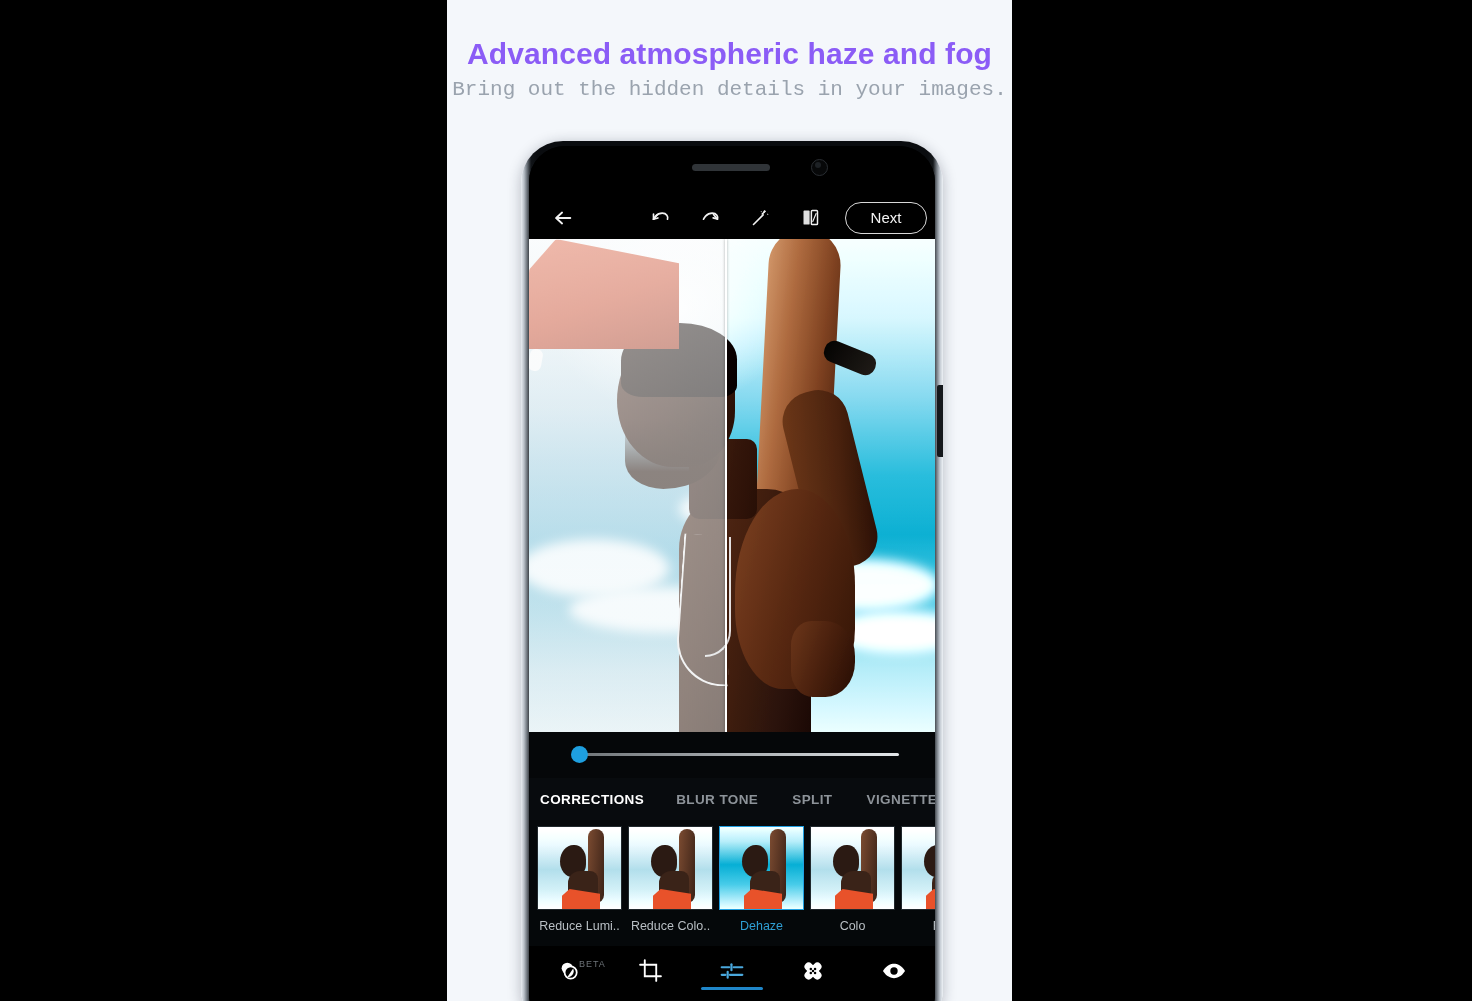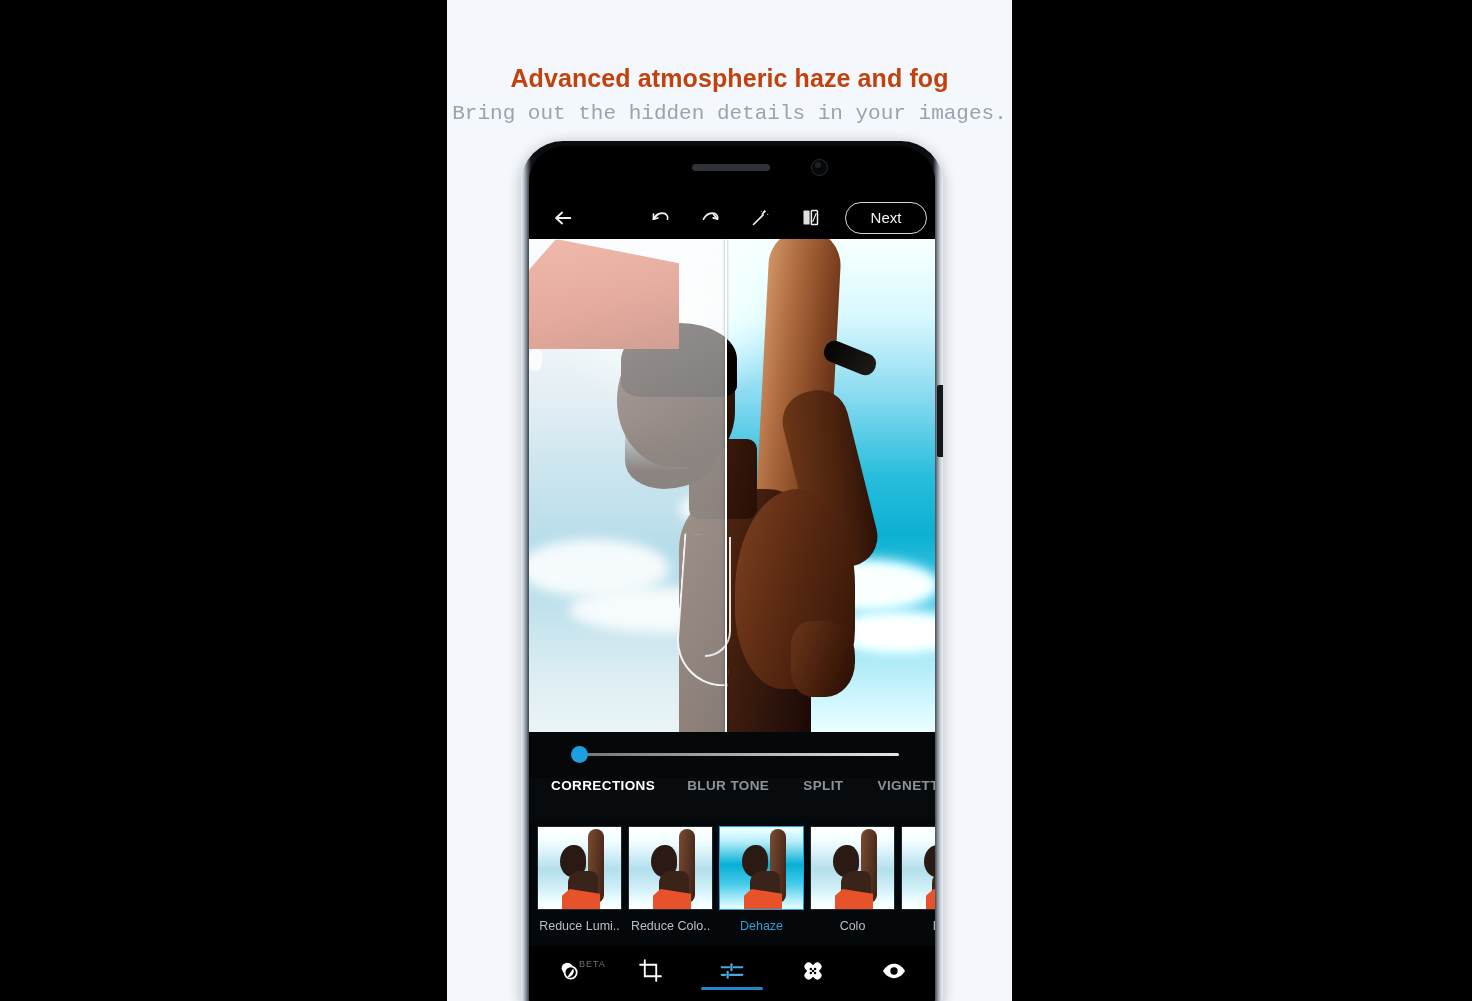--- a/index.html
+++ b/index.html
@@ -33,26 +33,25 @@
 
   
   #headline-block {
     position: absolute;
     left: 0;
     top: 38px;
     width: 565px;
     text-align: center;
   }
   #headline {
-    font-size: 25px;
+    font-size: 30px;
     font-weight: 600;
-    color: #c2410c;
+    color: #8b5cf6;
     letter-spacing: 0.1px;
     line-height: 32px;
-    margin-top: 24px;
   }
   #subhead {
     margin-top: 6px;
     font-size: 21px;
     font-weight: 400;
     color: #9aa3ae;
     line-height: 27px;
     font-family: Liberation Mono, monospace;
   }
 
@@ -371,21 +370,22 @@
   }
 
   
   #tabs {
     position: absolute;
     left: 0; top: 632px;
     width: 406px;
     height: 42px;
     background: #080b0e;
     display: flex;
-    padding-left: 22px;
+    align-items: center;
+    padding-left: 11px;
   }
   .tab {
     font-size: 13.5px;
     font-weight: 700;
     letter-spacing: 0.4px;
     color: #8d9399;
     white-space: nowrap;
     cursor: pointer;
   }
   .tab.active { color: #ffffff; }

